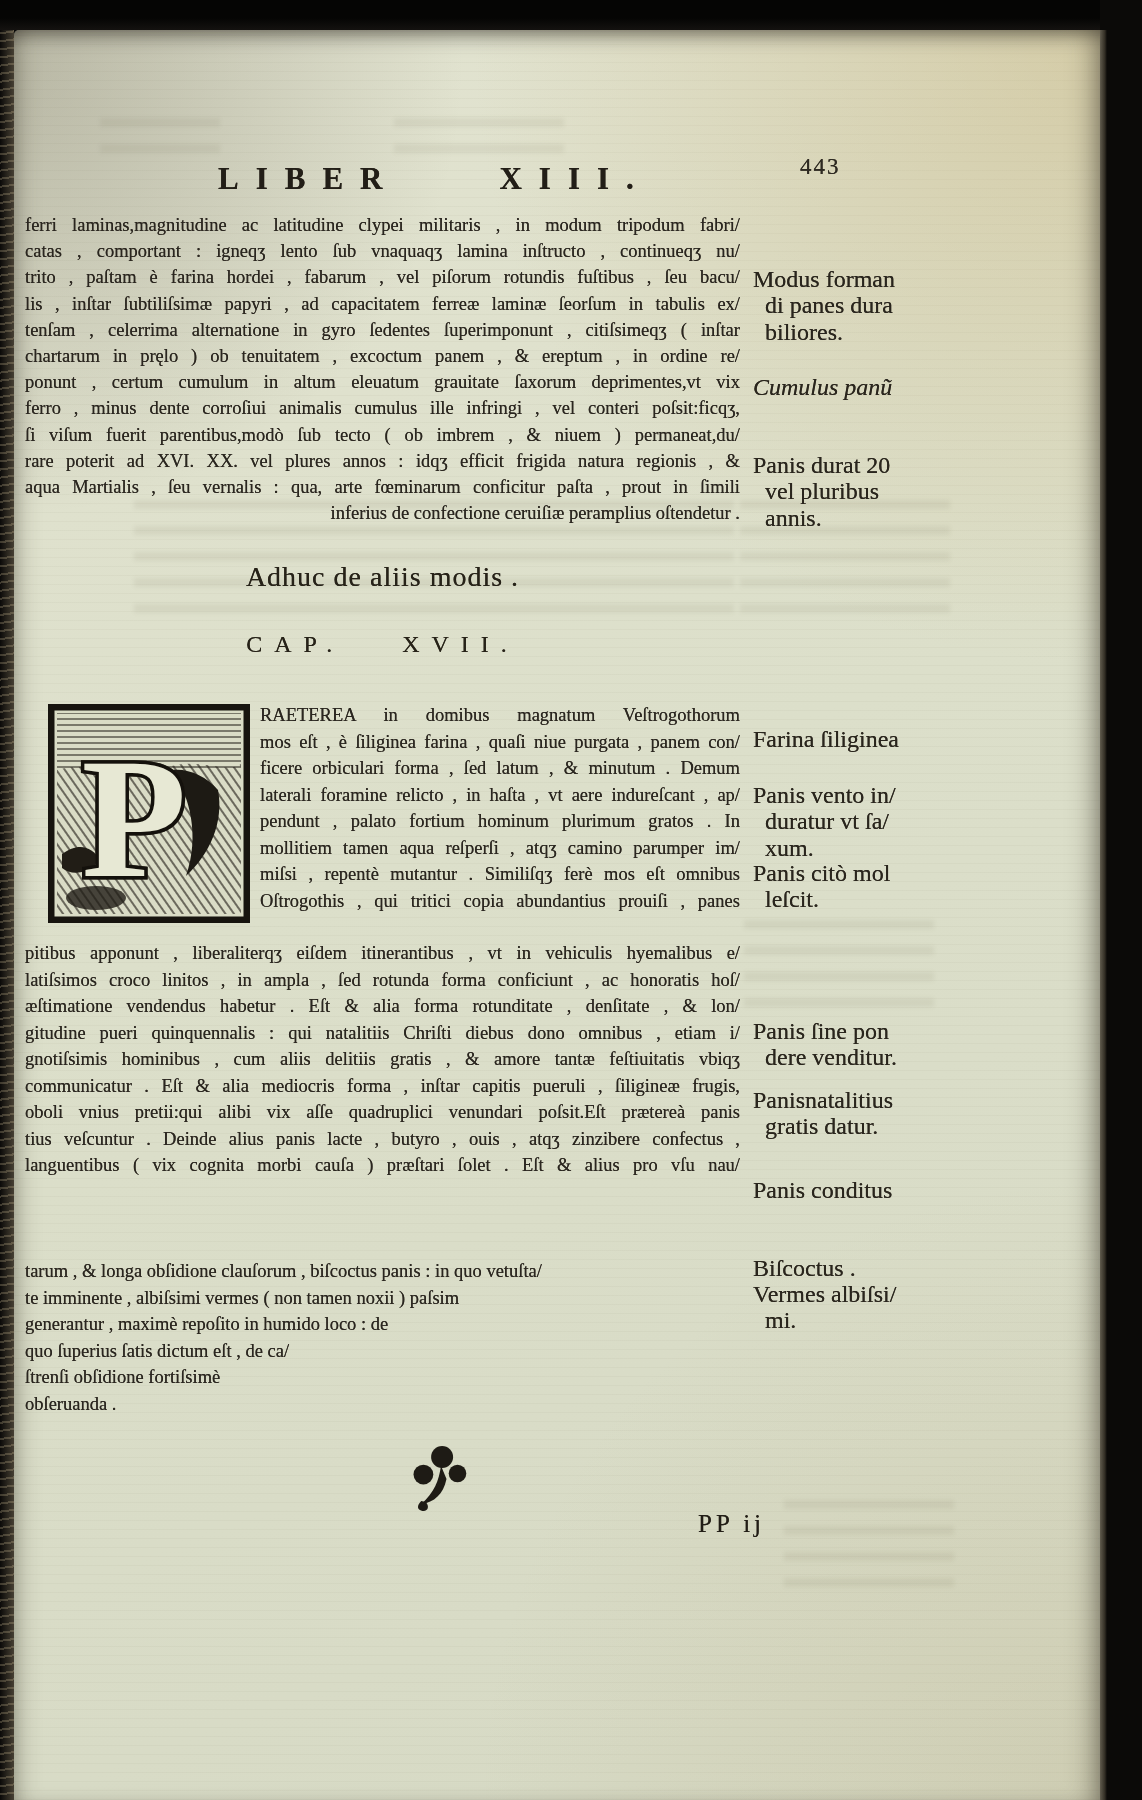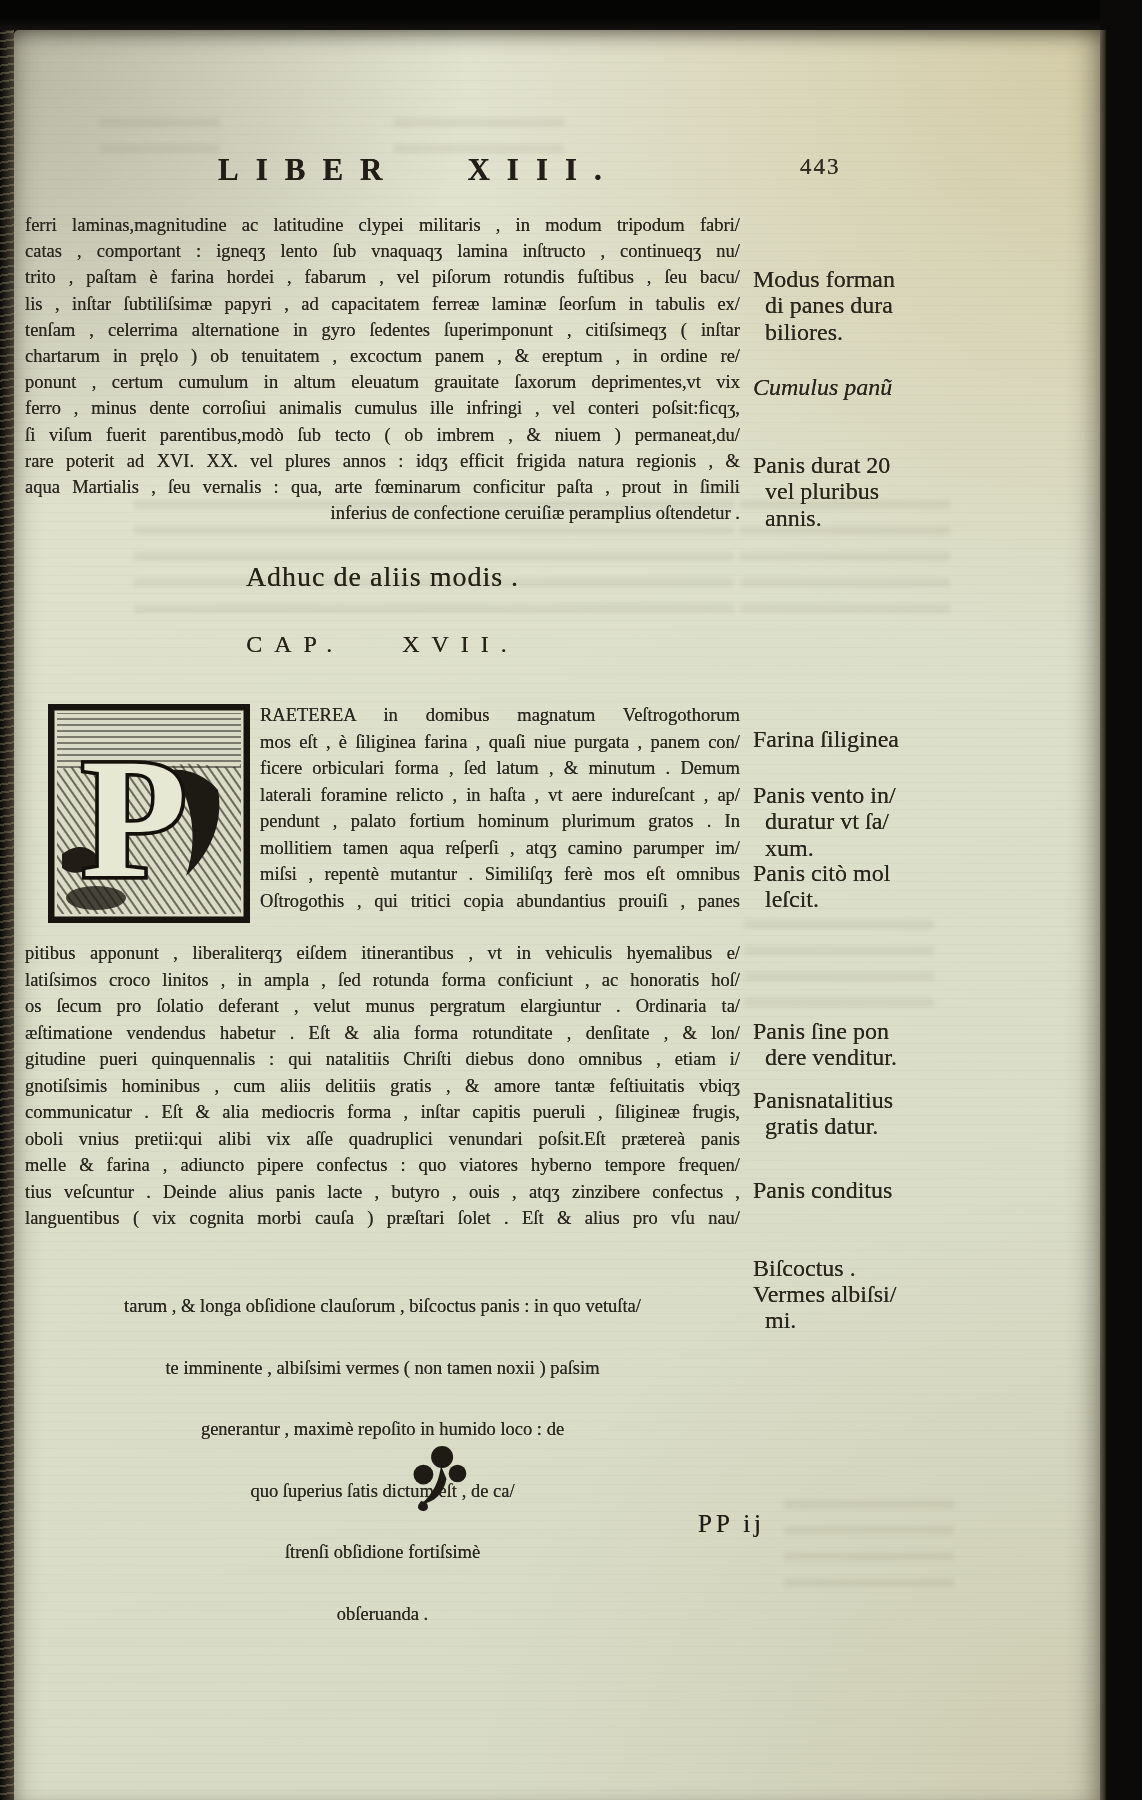--- a/index.html
+++ b/index.html
@@ -26,29 +26,29 @@
           linear-gradient(160deg,#e2e3d0 0%,#dcdfca 45%,#d6d9c4 100%);
         box-shadow:inset -20px 0 26px -14px rgba(55,50,38,.5),
                    inset 0 16px 20px -12px rgba(35,30,22,.55),
                    inset 18px 0 24px -16px rgba(55,50,38,.4);
         border-radius:5px 0 0 0;color:#2a2620;}
   .paper *{text-shadow:0 0 .6px rgba(43,36,26,.85);}
   
   .bleed{position:absolute;filter:blur(2px);opacity:.5;pointer-events:none;
         background:repeating-linear-gradient(180deg,rgba(104,98,72,.17) 0 9px,rgba(0,0,0,0) 9px 26px);}
   
-  .running-header{position:absolute;left:204px;top:122px;display:flex;gap:68px;
+  .running-header{position:absolute;left:204px;top:131px;display:flex;gap:100px;
         font-size:31px;font-weight:700;letter-spacing:17px;color:#221e17;justify-content:center;}
   .pagenum{position:absolute;left:786px;top:124px;font-size:23px;letter-spacing:2px;color:#2e2a22;}
   
   .textcol{position:absolute;font-size:18.5px;color:#2a2620;}
   .textcol .jl{text-align:justify;height:var(--lh);overflow:hidden;white-space:normal;}
   .textcol .jl::after{content:"";display:inline-block;width:100%;height:0;}
   .textcol .flush{text-align:right;height:var(--lh);overflow:hidden;}
-  .textcol .center{text-align:center;height:var(--lh);overflow:hidden;margin-top:35px;}
+  .textcol .center{text-align:left;height:var(--lh);overflow:hidden;}
   #intro{left:11px;top:182px;width:715px;--lh:26.2px;line-height:26.2px;}
   #ch-ind{left:246px;top:672px;width:480px;--lh:26.5px;line-height:26.5px;}
   #ch-full{left:11px;top:910px;width:715px;--lh:26.5px;line-height:26.5px;}
   #ch-taper{left:11px;top:1228px;width:715px;--lh:26.6px;line-height:26.6px;}
   
   .heading{position:absolute;left:11px;top:531px;width:715px;text-align:center;
         font-size:28px;letter-spacing:1px;color:#262218;}
   .cap{position:absolute;left:11px;top:601px;width:715px;display:flex;justify-content:center;
         gap:58px;font-size:24px;letter-spacing:12px;color:#262218;}
   
@@ -123,27 +123,25 @@
         <div class="jl">ficere orbiculari forma , ſed latum , &amp; minutum .  Demum</div>
         <div class="jl">laterali foramine relicto , in haſta , vt aere indureſcant , ap/</div>
         <div class="jl">pendunt , palato fortium hominum plurimum gratos .  In</div>
         <div class="jl">mollitiem tamen aqua reſperſi , atqʒ camino parumper im/</div>
         <div class="jl">miſsi , repentè mutantur .  Similiſqʒ ferè mos eſt omnibus</div>
         <div class="jl">Oſtrogothis , qui tritici copia abundantius prouiſi , panes</div>
       </div>
     <div id="ch-full" class="textcol">
         <div class="jl">pitibus apponunt , liberaliterqʒ eiſdem itinerantibus , vt in vehiculis hyemalibus e/</div>
         <div class="jl">latiſsimos croco linitos , in ampla , ſed rotunda forma conficiunt , ac honoratis hoſ/</div>
-        <div class="jl">os ſecum pro ſolatio deferant , velut munus pergratum elargiuntur .  Ordinaria ta/</div>
         <div class="jl">æſtimatione vendendus habetur .  Eſt &amp; alia forma rotunditate , denſitate , &amp; lon/</div>
         <div class="jl">gitudine pueri quinquennalis : qui natalitiis Chriſti diebus dono omnibus , etiam i/</div>
         <div class="jl">gnotiſsimis hominibus , cum aliis delitiis gratis , &amp; amore tantæ feſtiuitatis vbiqʒ</div>
         <div class="jl">communicatur .  Eſt &amp; alia mediocris forma , inſtar capitis pueruli , ſiligineæ frugis,</div>
         <div class="jl">oboli vnius pretii:qui alibi vix aſſe quadruplici venundari poſsit.Eſt prætereà panis</div>
-        <div class="jl">melle &amp; farina , adiuncto pipere confectus : quo viatores hyberno tempore frequen/</div>
         <div class="jl">tius veſcuntur .  Deinde alius panis lacte , butyro , ouis , atqʒ zinzibere confectus ,</div>
         <div class="jl">languentibus ( vix cognita morbi cauſa ) præſtari ſolet .  Eſt &amp; alius pro vſu nau/</div>
       </div>
     <div id="ch-taper" class="textcol">
         <div class="center">tarum , &amp; longa obſidione clauſorum , biſcoctus panis : in quo vetuſta/</div>
         <div class="center">te imminente , albiſsimi vermes ( non tamen noxii ) paſsim</div>
         <div class="center">generantur , maximè repoſito in humido loco : de</div>
         <div class="center">quo ſuperius ſatis dictum eſt , de ca/</div>
         <div class="center">ſtrenſi obſidione fortiſsimè</div>
         <div class="center">obſeruanda .</div>

